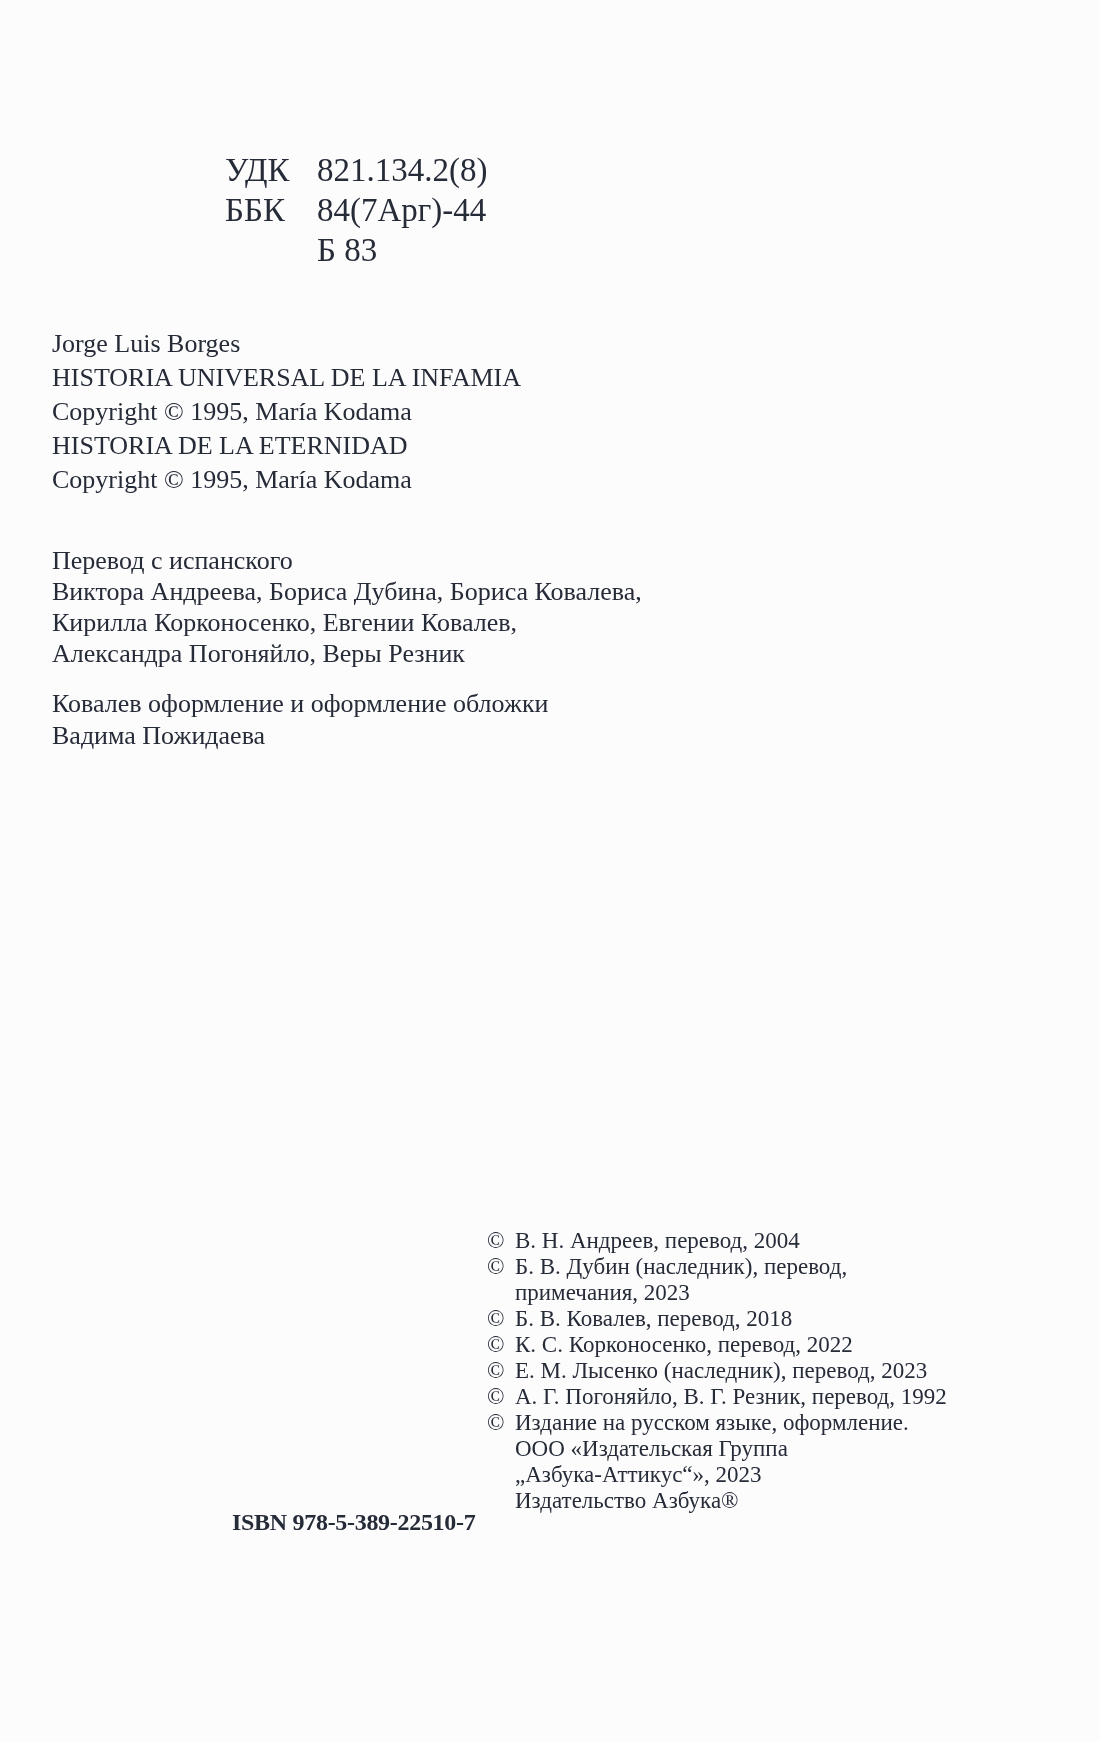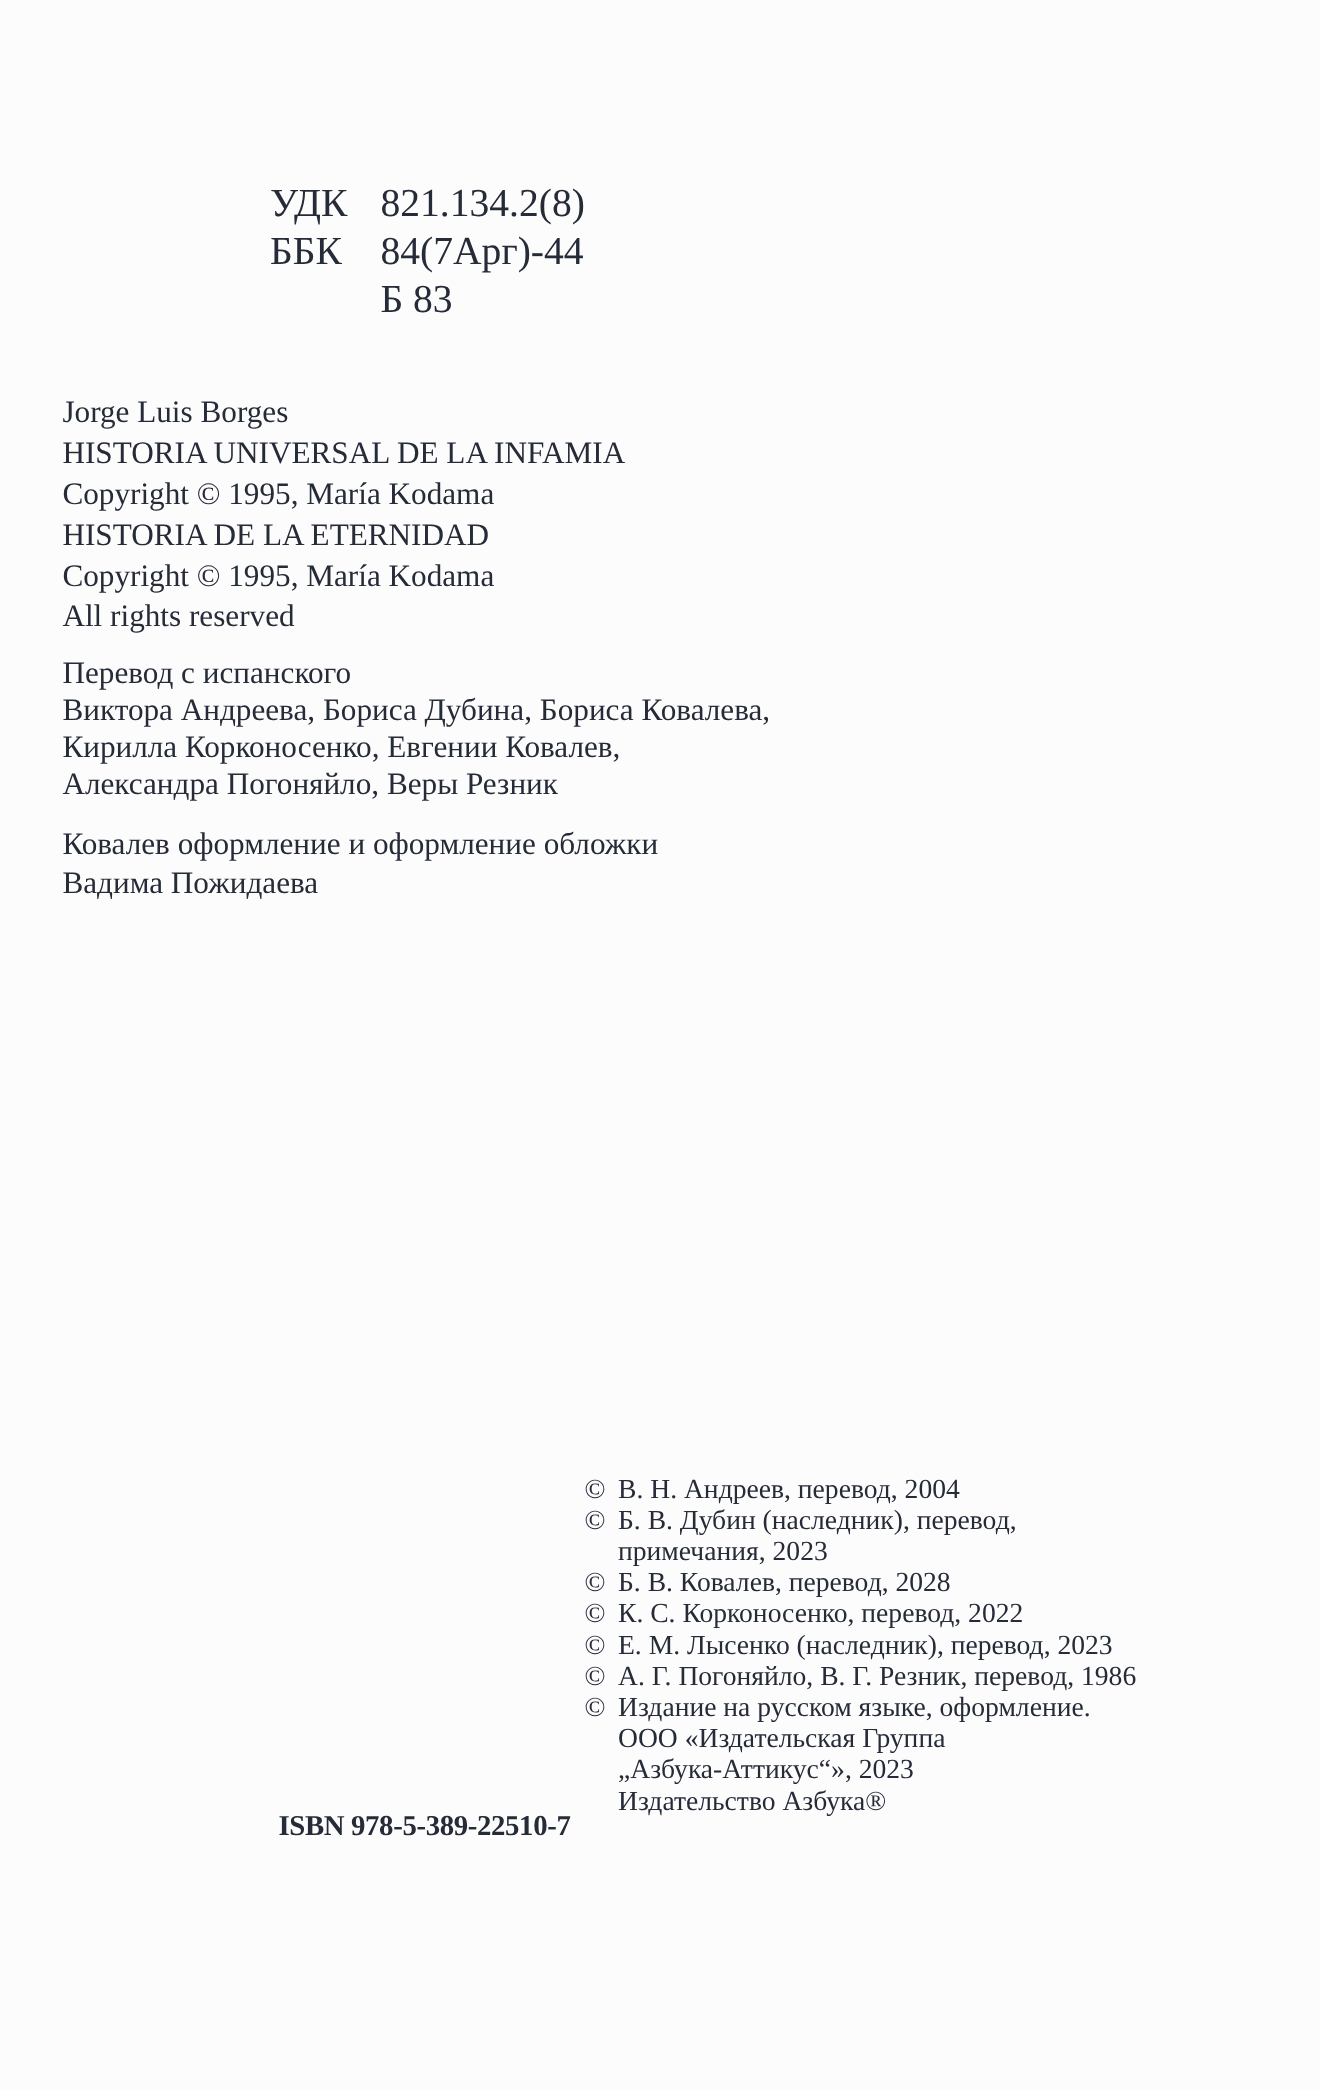--- a/index.html
+++ b/index.html
@@ -96,21 +96,20 @@
       <span class="udk-value">Б 83</span>
     </div>
   </div>
 
   <div class="centered title-block">
     <div>Jorge Luis Borges</div>
     <div>HISTORIA UNIVERSAL DE LA INFAMIA</div>
     <div>Copyright © 1995, María Kodama</div>
     <div>HISTORIA DE LA ETERNIDAD</div>
     <div>Copyright © 1995, María Kodama</div>
-    <div>All rights reserved</div>
   </div>
 
   <div class="centered transl-block">
     <div>Перевод с испанского</div>
     <div>Виктора Андреева, Бориса Дубина, Бориса Ковалева,</div>
     <div>Кирилла Корконосенко, Евгении Ковалев,</div>
     <div>Александра Погоняйло, Веры Резник</div>
   </div>
 
   <div class="centered design-block">
@@ -126,33 +125,33 @@
     <div class="cr-row">
       <span class="cr-marker">©</span>
       <span class="cr-text">Б. В. Дубин (наследник), перевод,</span>
     </div>
     <div class="cr-row">
       <span class="cr-marker"></span>
       <span class="cr-text">примечания, 2023</span>
     </div>
     <div class="cr-row">
       <span class="cr-marker">©</span>
-      <span class="cr-text">Б. В. Ковалев, перевод, 2028</span>
+      <span class="cr-text">Б. В. Ковалев, перевод, 2018</span>
     </div>
     <div class="cr-row">
       <span class="cr-marker">©</span>
       <span class="cr-text">К. С. Корконосенко, перевод, 2022</span>
     </div>
     <div class="cr-row">
       <span class="cr-marker">©</span>
       <span class="cr-text">Е. М. Лысенко (наследник), перевод, 2023</span>
     </div>
     <div class="cr-row">
       <span class="cr-marker">©</span>
-      <span class="cr-text">А. Г. Погоняйло, В. Г. Резник, перевод, 1986</span>
+      <span class="cr-text">А. Г. Погоняйло, В. Г. Резник, перевод, 1992</span>
     </div>
     <div class="cr-row">
       <span class="cr-marker">©</span>
       <span class="cr-text">Издание на русском языке, оформление.</span>
     </div>
     <div class="cr-row">
       <span class="cr-marker"></span>
       <span class="cr-text">ООО «Издательская Группа</span>
     </div>
     <div class="cr-row">

